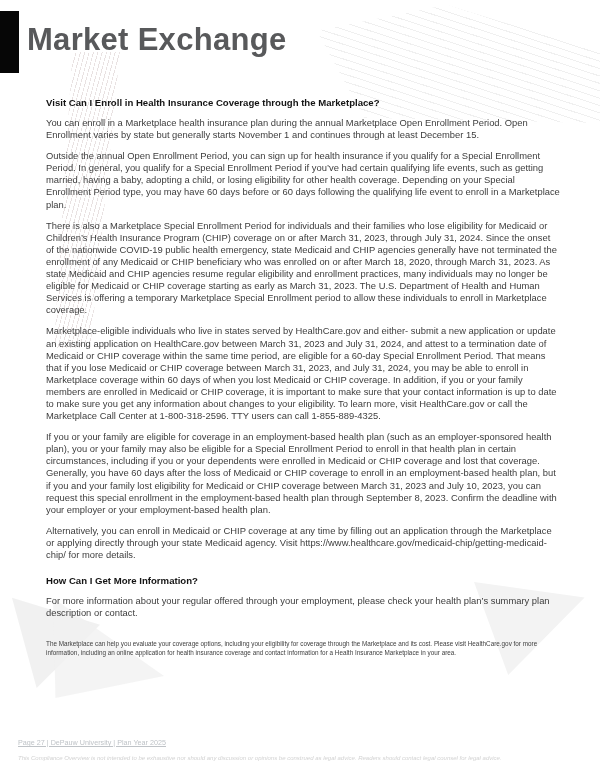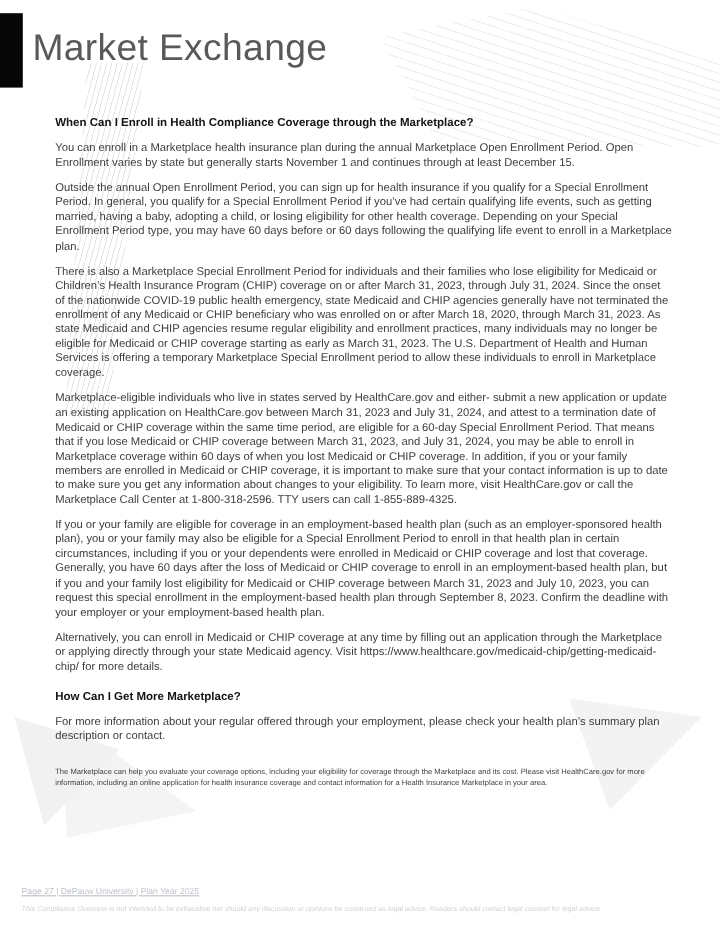--- a/index.html
+++ b/index.html
@@ -17,21 +17,21 @@
     position: absolute;
     left: 0; top: 11px;
     width: 19px; height: 62px;
     background: #060606;
     z-index: 2;
   }
   .page-title {
     position: absolute;
     left: 27px; top: 22px;
     font-size: 31px;
-    font-weight: 400;
+    font-weight: 700;
     letter-spacing: 0.3px;
     color: #58595b;
     z-index: 2;
     white-space: nowrap;
   }
 
   
   .deco { position: absolute; z-index: 0; pointer-events: none; }
   .hatch-left {
     left: 54px; top: 52px;
@@ -133,30 +133,30 @@
   <div class="deco stripes-topright"></div>
   <div class="deco tri tri-left-a"></div>
   <div class="deco tri tri-left-b"></div>
   <div class="deco tri tri-right"></div>
 
   <div class="corner-block"></div>
   <div class="page-title">Market Exchange</div>
 
   <div class="content">
 
-    <h3>When Can I Enroll in Health Compliance Coverage through the Marketplace?</h3>
+    <h3>Visit Can I Enroll in Health Insurance Coverage through the Marketplace?</h3>
     <p>You can enroll in a Marketplace health insurance plan during the annual Marketplace Open Enrollment Period. Open Enrollment varies by state but generally starts November 1 and continues through at least December 15.</p>
     <p>Outside the annual Open Enrollment Period, you can sign up for health insurance if you qualify for a Special Enrollment Period. In general, you qualify for a Special Enrollment Period if you’ve had certain qualifying life events, such as getting married, having a baby, adopting a child, or losing eligibility for other health coverage. Depending on your Special Enrollment Period type, you may have 60 days before or 60 days following the qualifying life event to enroll in a Marketplace plan.</p>
     <p>There is also a Marketplace Special Enrollment Period for individuals and their families who lose eligibility for Medicaid or Children’s Health Insurance Program (CHIP) coverage on or after March 31, 2023, through July 31, 2024. Since the onset of the nationwide COVID-19 public health emergency, state Medicaid and CHIP agencies generally have not terminated the enrollment of any Medicaid or CHIP beneficiary who was enrolled on or after March 18, 2020, through March 31, 2023. As state Medicaid and CHIP agencies resume regular eligibility and enrollment practices, many individuals may no longer be eligible for Medicaid or CHIP coverage starting as early as March 31, 2023. The U.S. Department of Health and Human Services is offering a temporary Marketplace Special Enrollment period to allow these individuals to enroll in Marketplace coverage.</p>
     <p>Marketplace-eligible individuals who live in states served by HealthCare.gov and either- submit a new application or update an existing application on HealthCare.gov between March 31, 2023 and July 31, 2024, and attest to a termination date of Medicaid or CHIP coverage within the same time period, are eligible for a 60-day Special Enrollment Period. That means that if you lose Medicaid or CHIP coverage between March 31, 2023, and July 31, 2024, you may be able to enroll in Marketplace coverage within 60 days of when you lost Medicaid or CHIP coverage.  In addition, if you or your family members are enrolled in Medicaid or CHIP coverage, it is important to make sure that your contact information is up to date to make sure you get any information about changes to your eligibility. To learn more, visit HealthCare.gov or call the Marketplace Call Center at 1-800-318-2596. TTY users can call 1-855-889-4325.</p>
 
     <p>If you or your family are eligible for coverage in an employment-based health plan (such as an employer-sponsored health plan), you or your family may also be eligible for a Special Enrollment Period to enroll in that health plan in certain circumstances, including if you or your dependents were enrolled in Medicaid or CHIP coverage and lost that coverage. Generally, you have 60 days after the loss of Medicaid or CHIP coverage to enroll in an employment-based health plan, but if you and your family lost eligibility for Medicaid or CHIP coverage between March 31, 2023 and July 10, 2023, you can request this special enrollment in the employment-based health plan through September 8, 2023. Confirm the deadline with your employer or your employment-based health plan.</p>
     <p>Alternatively, you can enroll in Medicaid or CHIP coverage at any time by filling out an application through the Marketplace or applying directly through your state Medicaid agency. Visit https://www.healthcare.gov/medicaid-chip/getting-medicaid-chip/ for more details.</p>
 
-    <h3>How Can I Get More Marketplace?</h3>
+    <h3>How Can I Get More Information?</h3>
     <p>For more information about your regular offered through your employment, please check your health plan’s summary plan description or contact.</p>
 
     <div class="footnote">The Marketplace can help you evaluate your coverage options, including your eligibility for coverage through the Marketplace and its cost. Please visit HealthCare.gov for more information, including an online application for health insurance coverage and contact information for a Health Insurance Marketplace in your area.</div>
   </div>
 
   <div class="page-footer-line">Page 27  |  DePauw University |  Plan Year 2025</div>
   <div class="disclaimer-line">This Compliance Overview is not intended to be exhaustive nor should any discussion or opinions be construed as legal advice. Readers should contact legal counsel for legal advice.</div>
 
 </div>
 

